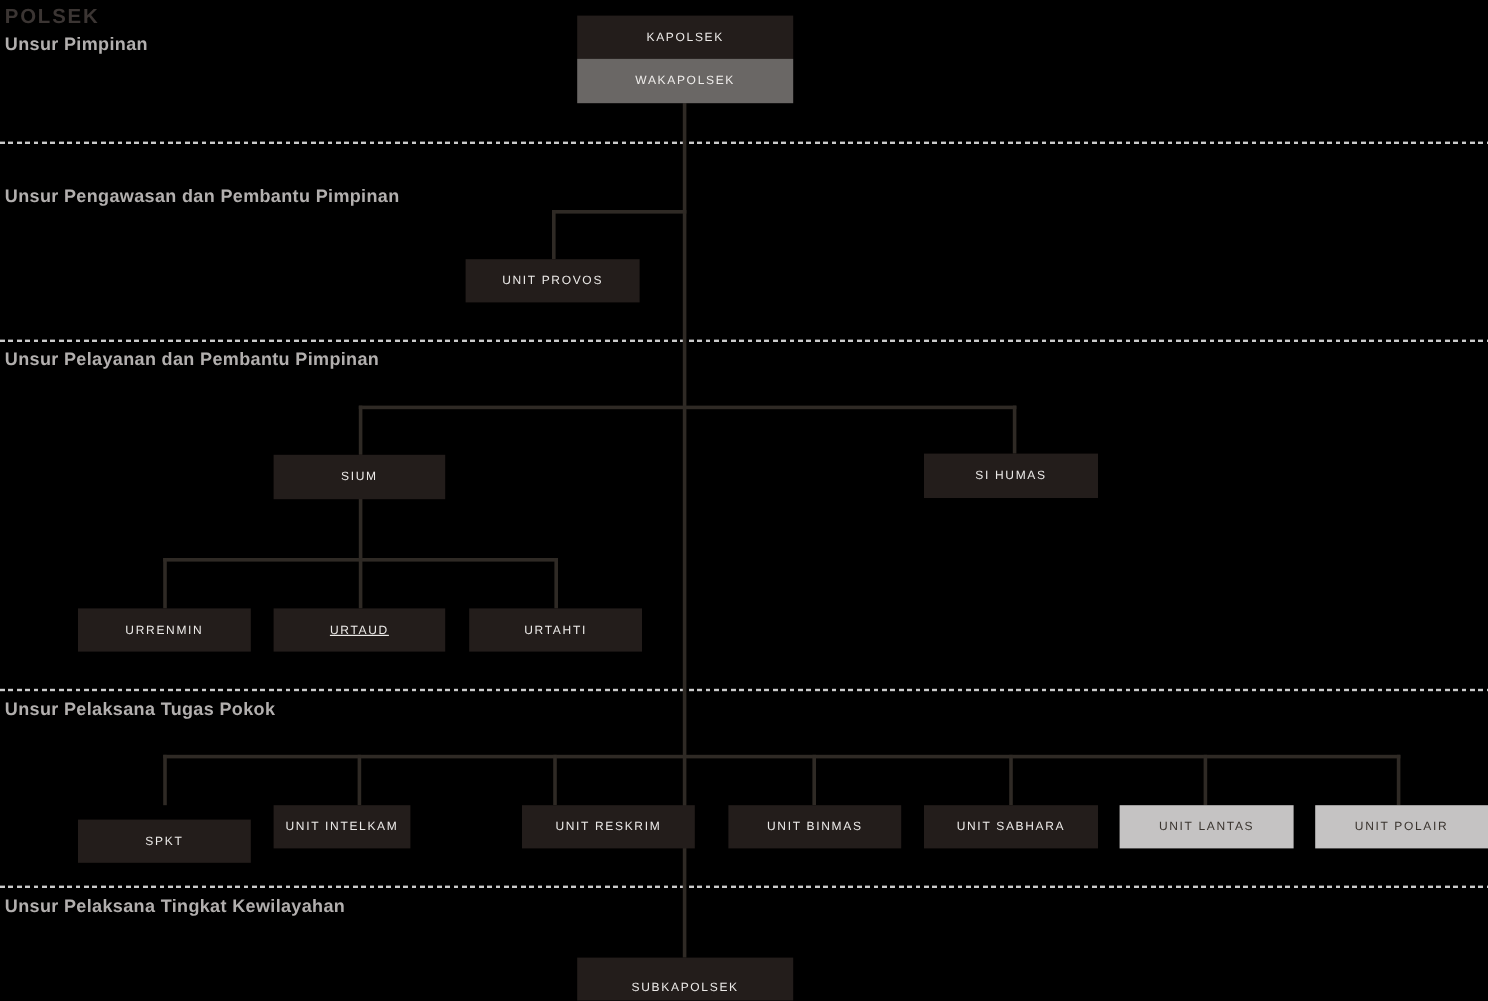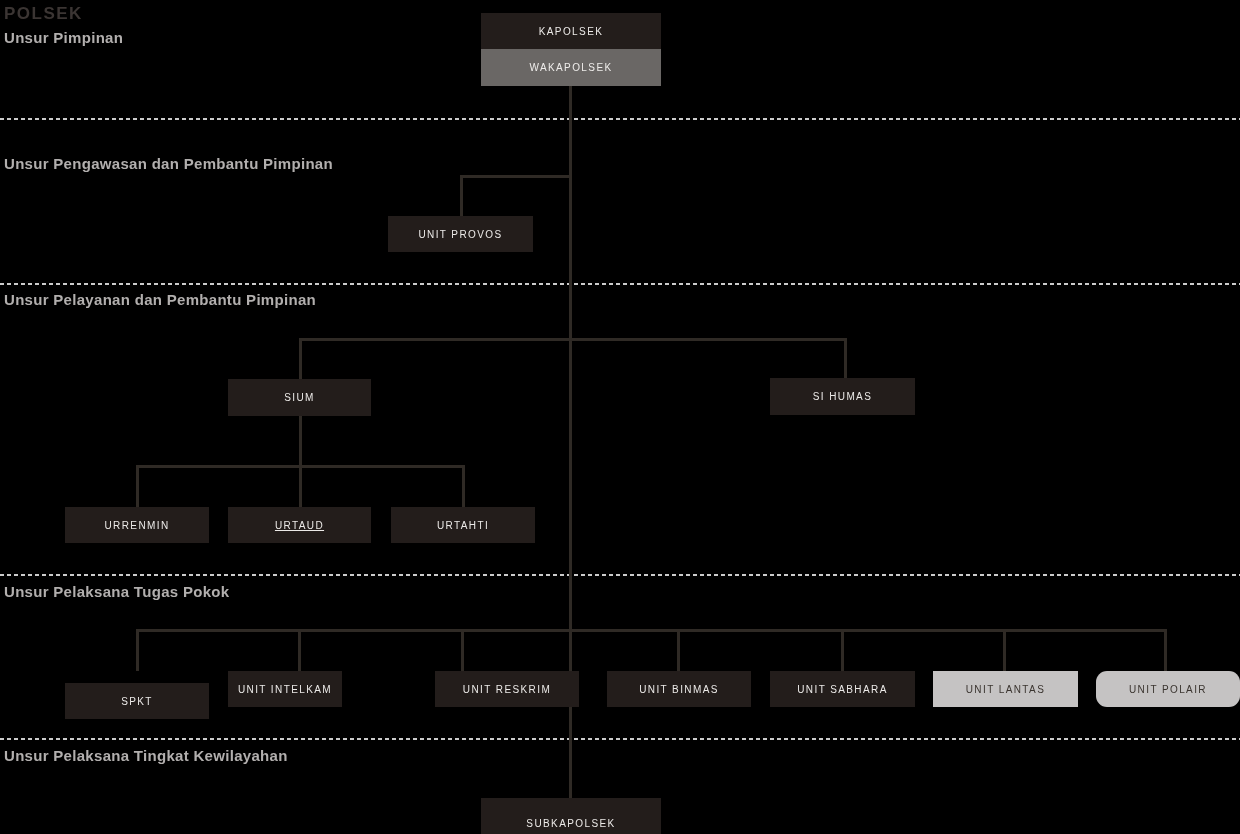--- a/index.html
+++ b/index.html
@@ -103,17 +103,17 @@
   <div class="node dark" style="left:65px;top:507px;width:144px;height:36px;">URRENMIN</div>
   <div class="node dark" style="left:228px;top:507px;width:143px;height:36px;text-decoration:underline;">URTAUD</div>
   <div class="node dark" style="left:391px;top:507px;width:144px;height:36px;">URTAHTI</div>
 
   <div class="node dark" style="left:65px;top:671px;width:144px;height:36px;margin-top:12px;">SPKT</div>
   <div class="node dark" style="left:228px;top:671px;width:114px;height:36px;">UNIT INTELKAM</div>
   <div class="node dark" style="left:391px;top:671px;width:144px;height:36px;margin-left:44px;">UNIT RESKRIM</div>
   <div class="node dark" style="left:607px;top:671px;width:144px;height:36px;">UNIT BINMAS</div>
   <div class="node dark" style="left:770px;top:671px;width:145px;height:36px;">UNIT SABHARA</div>
   <div class="node light" style="left:933px;top:671px;width:145px;height:36px;">UNIT LANTAS</div>
-  <div class="node light" style="left:1096px;top:671px;width:144px;height:36px;border-radius:11px;">UNIT POLAIR</div>
+  <div class="node light" style="left:1096px;top:671px;width:144px;height:36px;">UNIT POLAIR</div>
 
   <div class="node dark" style="left:481px;top:798px;width:180px;height:50px;">SUBKAPOLSEK</div>
 
 </div>
 
 </body></html>

